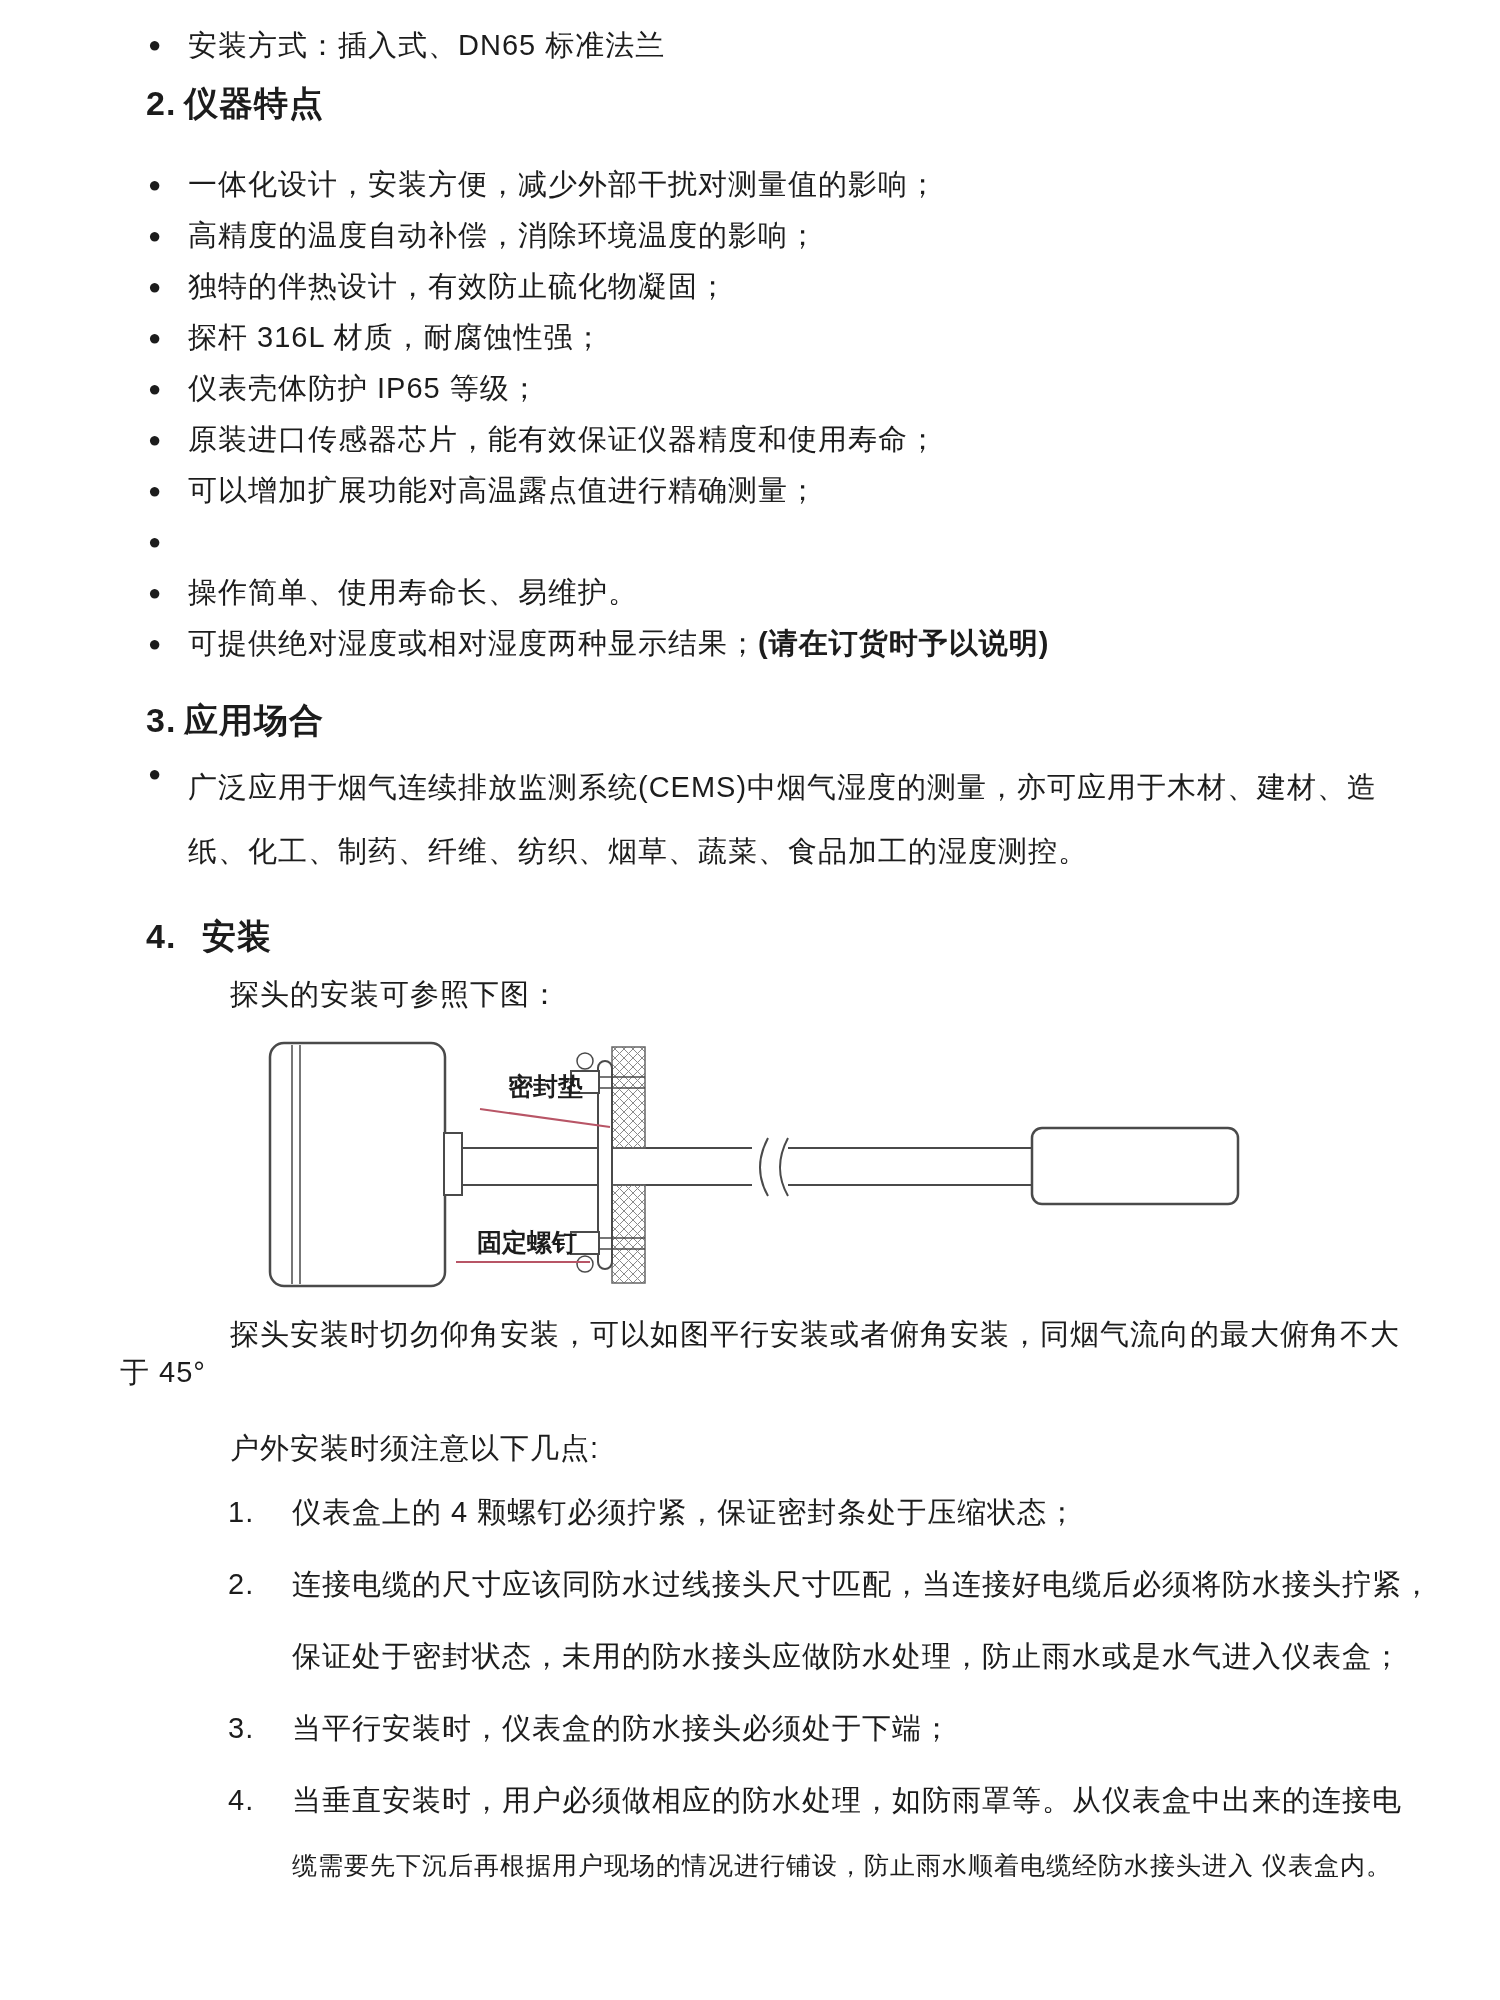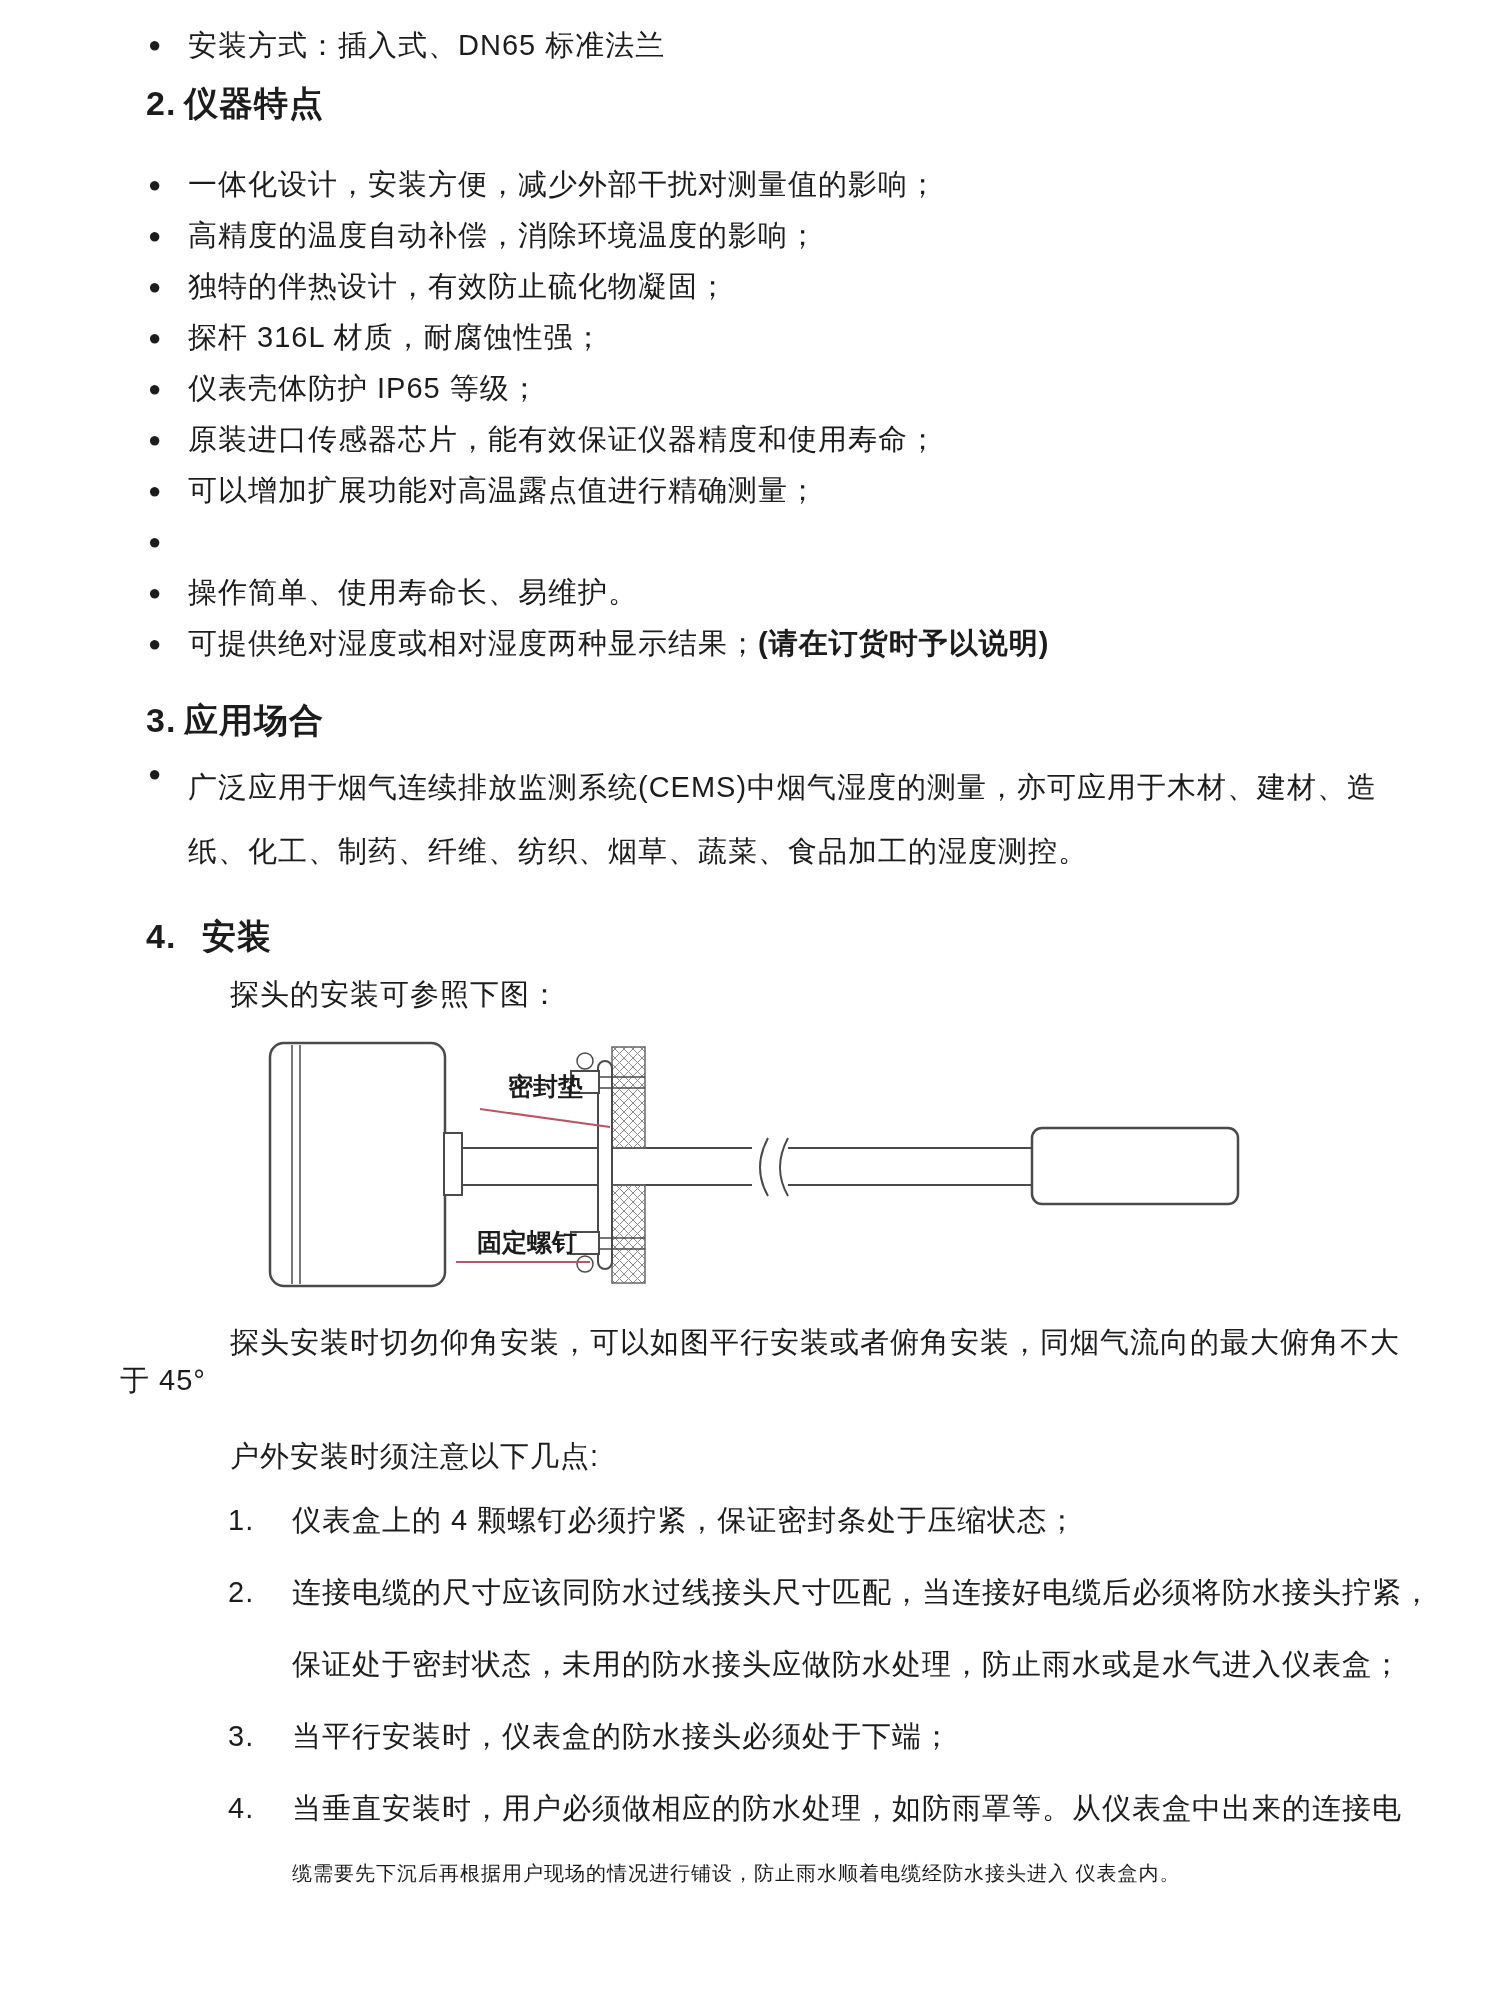--- a/index.html
+++ b/index.html
@@ -27,32 +27,32 @@
   .feat:last-child { margin-bottom:0; }
   .bold { font-weight:bold; }
 
   .h2-3 { margin-top:34px; }
   .app-bullet { margin-top:12px; line-height:64px; }
   .note-para { margin-top:8px; line-height:38px; }
   .h2-4 { margin-top:30px; }
 
   .indent-para { margin-top:16px; padding-left:110px; line-height:38px; }
   .diagram-wrap { margin-top:18px; }
-  .para-after { margin-top:20px; line-height:38px; }
+  .para-after { margin-top:12px; line-height:38px; }
   .para-after .first-line { padding-left:110px; }
   .deg-line { line-height:38px; }
   .outdoor-line { margin-top:38px; padding-left:110px; line-height:38px; }
 
   
   .notes { margin-top:26px; }
   .note-row { display:flex; align-items:flex-start; padding-left:108px; line-height:38px; margin-top:34px; }
   .note-row.first { margin-top:0; }
   .note-num { flex:none; width:64px; }
   .note-cont { padding-left:172px; }
-  .note-small { font-size:20px; margin-top:28px; line-height:36px; }
+  .note-small { font-size:25px; margin-top:28px; line-height:36px; }
 
   svg text.diag-label {
     font-family:"Liberation Serif","DejaVu Serif",serif;
     font-weight:bold; font-size:25px; fill:#1c1c1c; letter-spacing:0;
   }
 </style>
 </head>
 <body>
 
 <div class="page">

